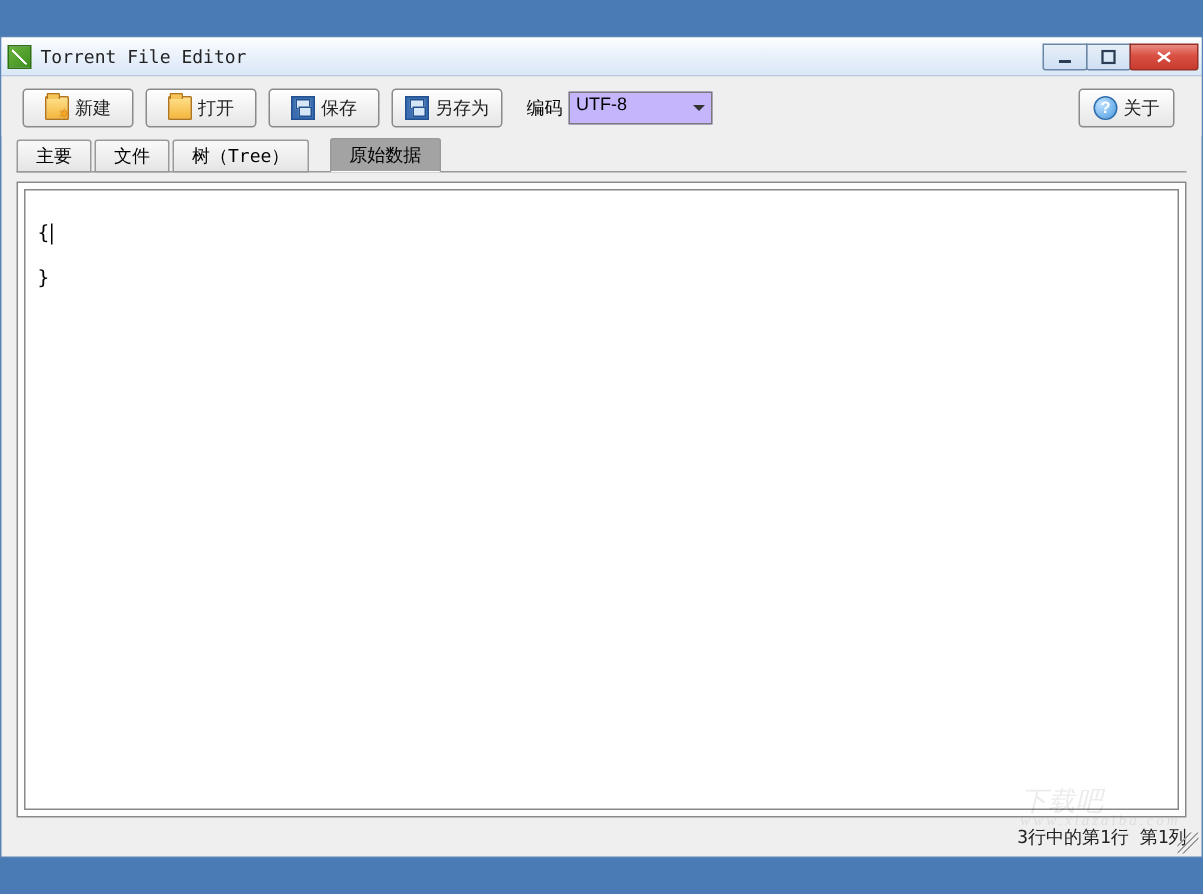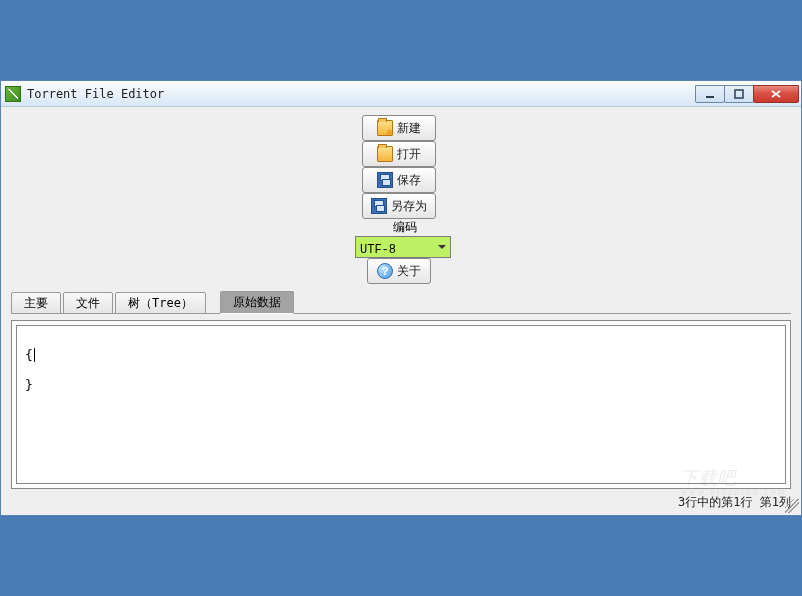--- a/index.html
+++ b/index.html
@@ -5,21 +5,21 @@
   * { box-sizing: border-box; }
   html, body { margin:0; padding:0; height:100%; }
   body {
     font-family: "Microsoft YaHei", "SimSun", Tahoma, sans-serif;
     font-size: 12px;
     background: #4a7bb5;
     display:flex; align-items:center; justify-content:center;
   }
   .window {
     width: 802px;
-    height: 436px;
+    height: 548px;
     background: #efefef;
     border: 1px solid #5a84b6;
     position: relative;
     display:flex; flex-direction:column;
   }
   
   .titlebar {
     height: 26px;
     background: linear-gradient(to bottom, #fdfefe 0%, #ecf3fb 40%, #d9e7f7 100%);
     border-bottom: 1px solid #b8c8dd;
@@ -55,21 +55,21 @@
   .winbtn.close {
     width:46px;
     background: linear-gradient(to bottom,#e88b82 0%, #d94f42 45%, #c73c2e 100%);
     border-color:#983027;
   }
   .winbtn svg { display:block; }
   
   .toolbar {
     padding: 8px 10px 6px 14px;
     background:#efefef;
-    display:flex; align-items:center;flex-direction:column;
+    display:flex; align-items:center;
   }
   .tbtn {
     min-width:74px; height:26px;
     border:1px solid #8a8a8a;
     border-radius:3px;
     background: linear-gradient(to bottom,#ffffff 0%, #f3f3f3 45%, #e6e6e6 100%);
     display:flex; align-items:center; justify-content:center;
     gap:4px;
     margin-right:8px;
     padding:0 8px;
@@ -110,24 +110,24 @@
     border:1px solid #2c6daa; border-radius:50%;
   }
   .ic.help::after{
     content:"?"; position:absolute; inset:0; text-align:center;
     font:bold 11px/14px Arial; color:#fff;
   }
   .enc-label { margin-left:8px; margin-right:4px; font-family:"SimSun",monospace; }
   .combo {
     width:96px; height:22px;
     border:1px solid #7a7a7a;
-    background:#bef264;
-    display:flex; align-items:flex-end;
+    background:#c4b5fd;
+    display:flex; align-items:flex-start;
     padding:0 18px 0 4px;
-    font-family:Liberation Mono, monospace;
+    font-family:Liberation Sans, sans-serif;
     position:relative;
   }
   .combo::after{
     content:""; position:absolute; right:4px; top:50%; margin-top:-2px;
     border:4px solid transparent; border-top-color:#333;
   }
   .toolbar .spacer { flex:1 1 auto; }
   
   .tabstrip {
     display:flex; align-items:flex-end;

